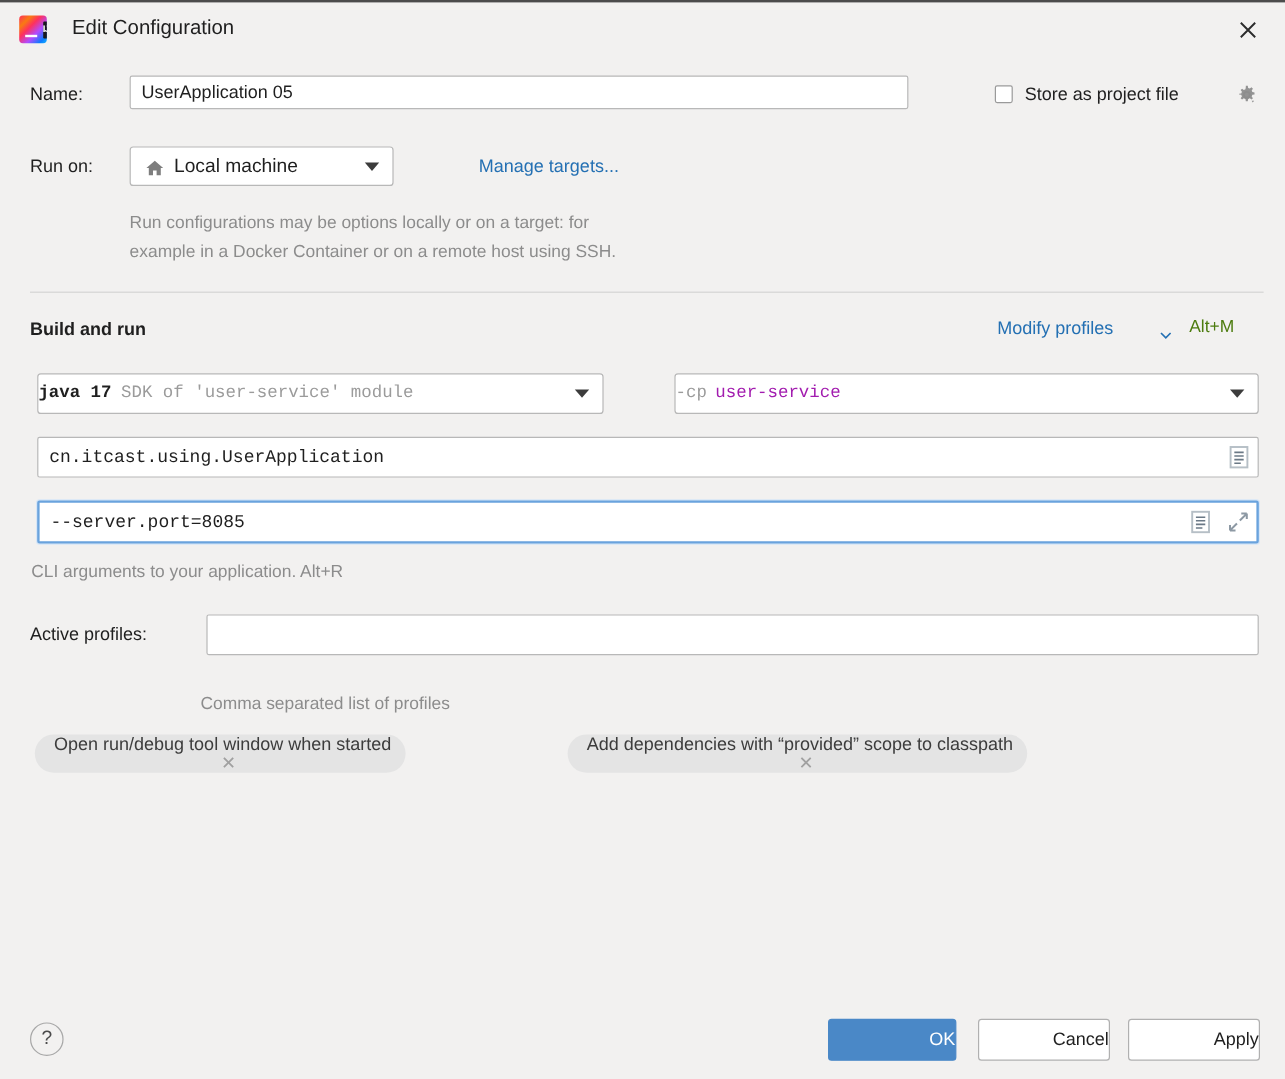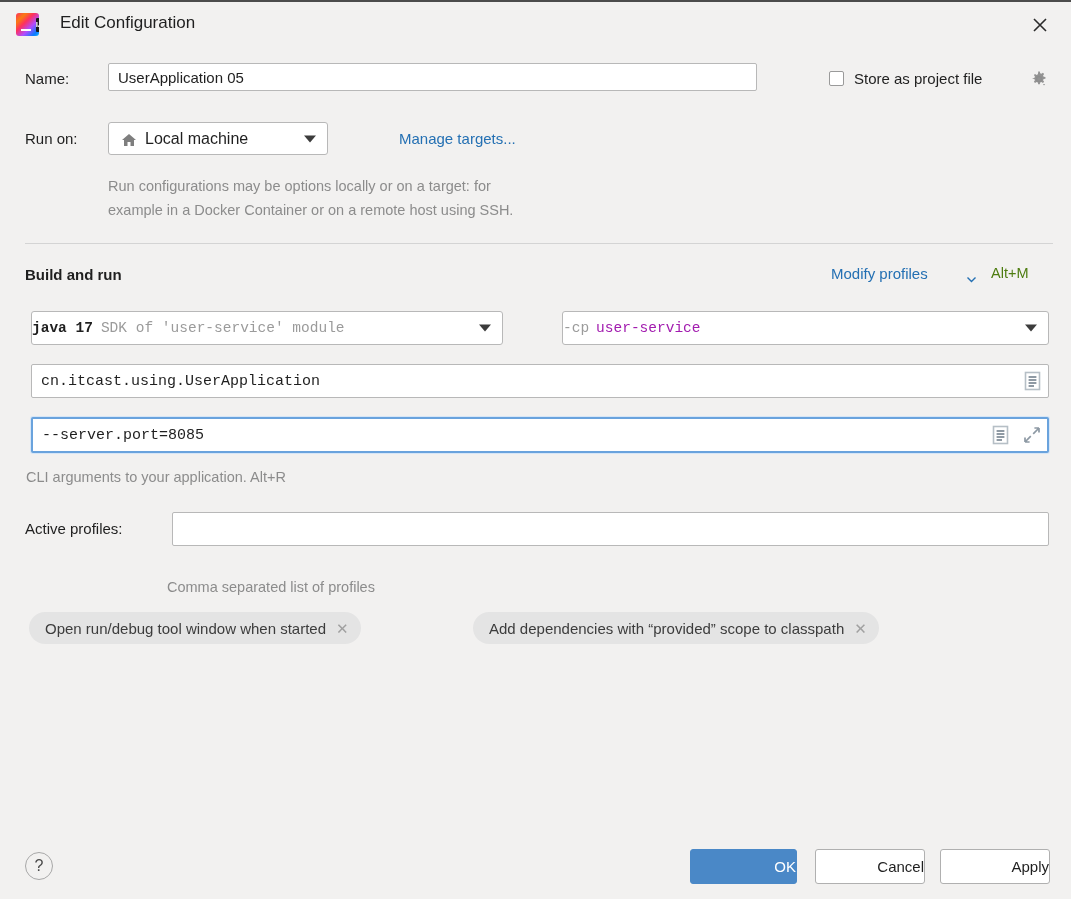--- a/index.html
+++ b/index.html
@@ -115,20 +115,21 @@
   }
 
   
   .chip {
     position: absolute; height: 32px;
     background: #e4e4e4; border-radius: 16px;
     display: flex; align-items: center;
     padding: 0 12px 0 16px;
     font-size: 15px; color: #3c3c3c;
     cursor: default;
+    flex-direction: column;
   }
   .chip .chip-x {
     margin-left: 10px; color: #a0a0a0; font-size: 15px;
     cursor: pointer; line-height: 1;
   }
 
   
   .fieldicon {
     position: absolute; cursor: pointer;
     display: flex; align-items: center; justify-content: center;

